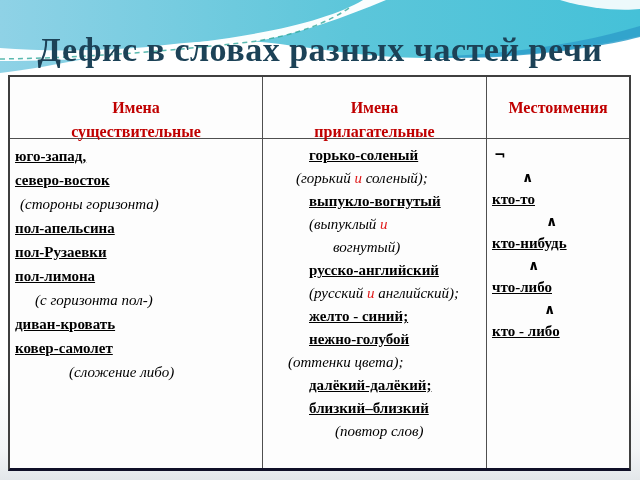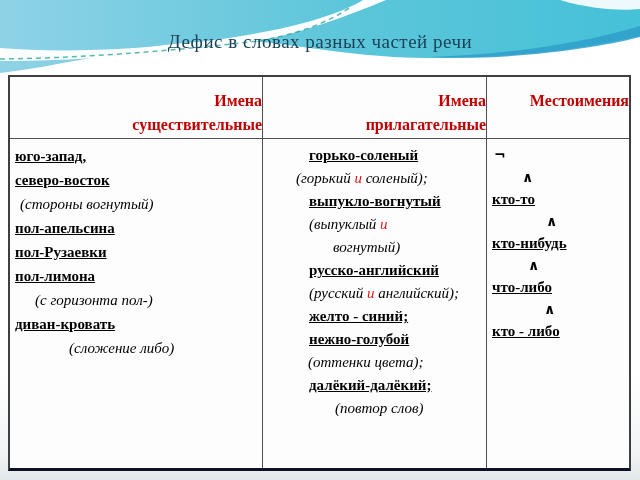--- a/index.html
+++ b/index.html
@@ -14,41 +14,41 @@
   body{font-family:"Liberation Serif", serif;}
   .slide{
     position:relative;width:640px;height:480px;
     background:linear-gradient(#ffffff 78%, #f2f4f6 94%, #e3e7ea);
     overflow:hidden;
   }
   .wave{position:absolute;top:0;left:0;}
   .title{
     position:absolute;top:31px;left:0;width:640px;
     text-align:center;
-    font-size:19px;font-weight:normal;letter-spacing:.5px;
+    font-size:34px;font-weight:bold;letter-spacing:.5px;
     color:var(--title);
   }
   .table{
     position:absolute;left:8px;top:75px;width:623px;height:396px;
     background:#fdfdfd;
     border:2px solid #3f3f3f;
     border-bottom:3px solid var(--bottom);
     display:grid;
     grid-template-columns:253px 224px 1fr;
     grid-template-rows:62px 1fr;
   }
   .hcell{
     border-bottom:1px solid var(--border);
     border-right:1px solid var(--border);
-    text-align:right;
+    text-align:center;
     color:var(--red);
     font-weight:bold;
     font-size:16px;
     line-height:24px;
-    padding-top:12px;
+    padding-top:19px;
   }
   .hcell:nth-child(3), .bcell[data-col="2"]{border-right:none;}
   .bcell{
     border-right:1px solid var(--border);
     padding:5px 2px 0 5px;
     font-size:15px;
     overflow:hidden;
   }
   .line{line-height:24px;white-space:nowrap;}
   .bcell[data-col="1"] .line{line-height:23px;margin-left:41px;}
@@ -95,40 +95,42 @@
       <div>Имена</div>
       <div>прилагательные</div>
     </div>
     <div class="hcell">
       <div>Местоимения</div>
     </div>
 
     <div class="bcell" data-col="0">
         <div class="line"><span class="b">юго-запад,</span></div>
         <div class="line"><span class="b">северо-восток</span></div>
-        <div class="line" style="margin-left: 5px;"><span class="i">(стороны вогнутый)</span></div>
+        <div class="line" style="margin-left: 5px;"><span class="i">(стороны горизонта)</span></div>
         <div class="line"><span class="b">пол-апельсина</span></div>
         <div class="line"><span class="b">пол-Рузаевки</span></div>
         <div class="line"><span class="b">пол-лимона</span></div>
         <div class="line" style="margin-left: 20px;"><span class="i">(с горизонта пол-)</span></div>
         <div class="line"><span class="b">диван-кровать</span></div>
+        <div class="line"><span class="b">ковер-самолет</span></div>
         <div class="line" style="margin-left: 54px;"><span class="i">(сложение либо)</span></div>
       </div>
     <div class="bcell" data-col="1">
         <div class="line"><span class="b">горько-соленый</span></div>
         <div class="line" style="margin-left: 28px;"><span class="i">(горький </span><span class="ir">и</span><span class="i"> соленый);</span></div>
         <div class="line"><span class="b">выпукло-вогнутый</span></div>
         <div class="line"><span class="i">(выпуклый </span><span class="ir">и</span></div>
         <div class="line" style="margin-left: 65px;"><span class="i">вогнутый)</span></div>
         <div class="line"><span class="b">русско-английский</span></div>
         <div class="line"><span class="i">(русский </span><span class="ir">и</span><span class="i"> английский);</span></div>
         <div class="line"><span class="b">желто - синий;</span></div>
         <div class="line"><span class="b">нежно-голубой</span></div>
-        <div class="line" style="margin-left: 40px;"><span class="i">(оттенки цвета);</span></div>
+        <div class="line" style="margin-left: 20px;"><span class="i">(оттенки цвета);</span></div>
         <div class="line"><span class="b">далёкий-далёкий;</span></div>
+        <div class="line"><span class="b">близкий–близкий</span></div>
         <div class="line" style="margin-left: 67px;"><span class="i">(повтор слов)</span></div>
       </div>
     <div class="bcell" data-col="2">
         <div class="line sym" style="margin-left: 2px;">¬</div>
         <div class="line sym" style="margin-left: 30px;">∧</div>
         <div class="line"><span class="b">кто-то</span></div>
         <div class="line sym" style="margin-left: 54px;">∧</div>
         <div class="line"><span class="b">кто-нибудь</span></div>
         <div class="line sym" style="margin-left: 36px;">∧</div>
         <div class="line"><span class="b">что-либо</span></div>

